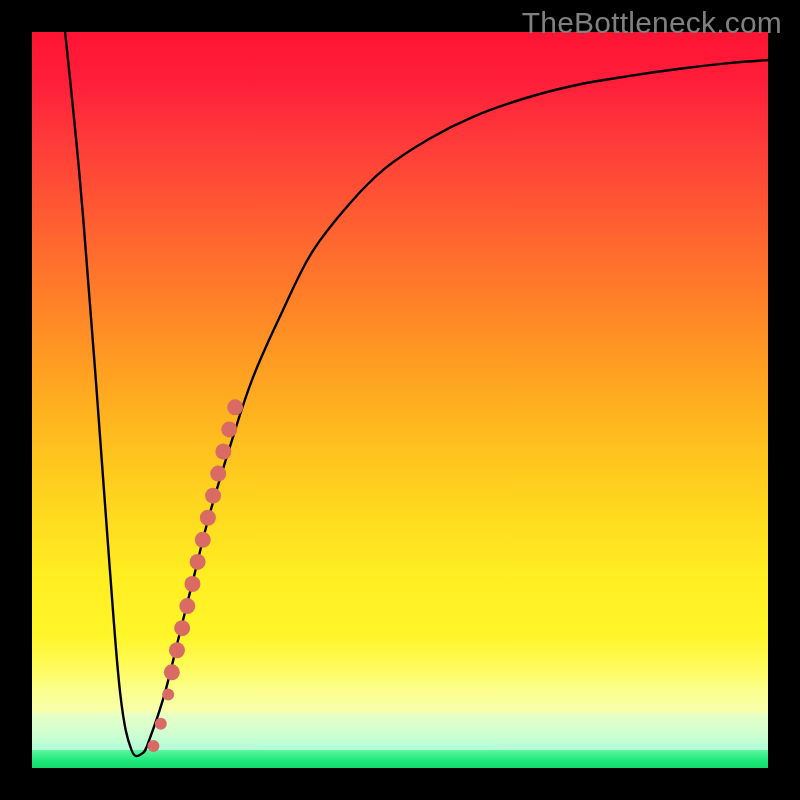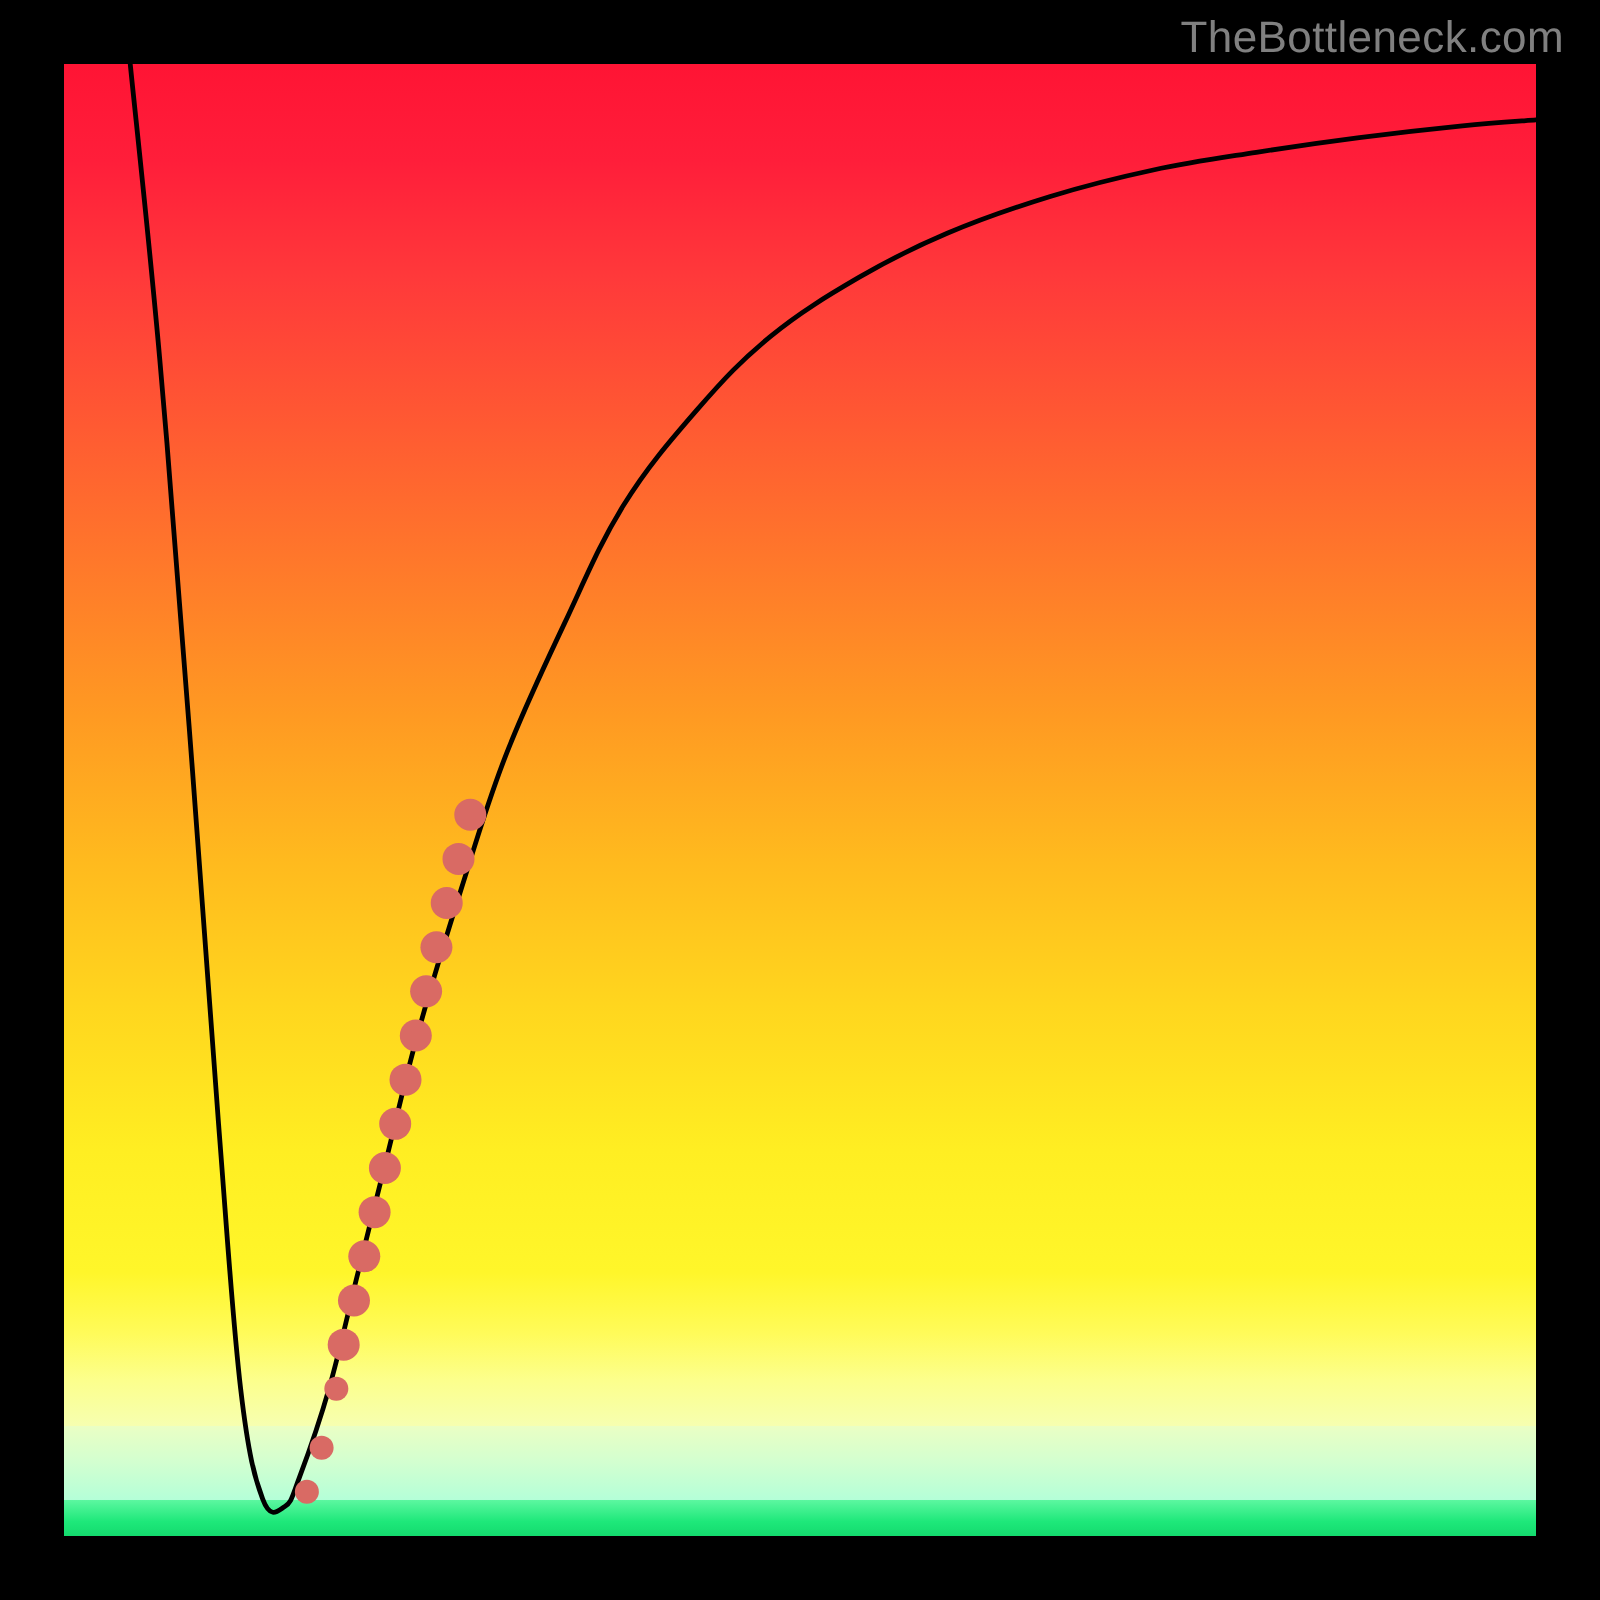--- a/index.html
+++ b/index.html
@@ -79,21 +79,21 @@
   }
   .curve-svg {
     position: absolute;
     inset: 0;
   }
   .attribution {
     position: absolute;
     top: 6px;
     right: 18px;
     color: #808080;
-    font-size: 22px;
+    font-size: 30px;
     font-weight: 400;
     letter-spacing: 0.2px;
   }
 </style>
 </head>
 <body>
 
 <div class="frame">
 
   <div class="plot-area">

